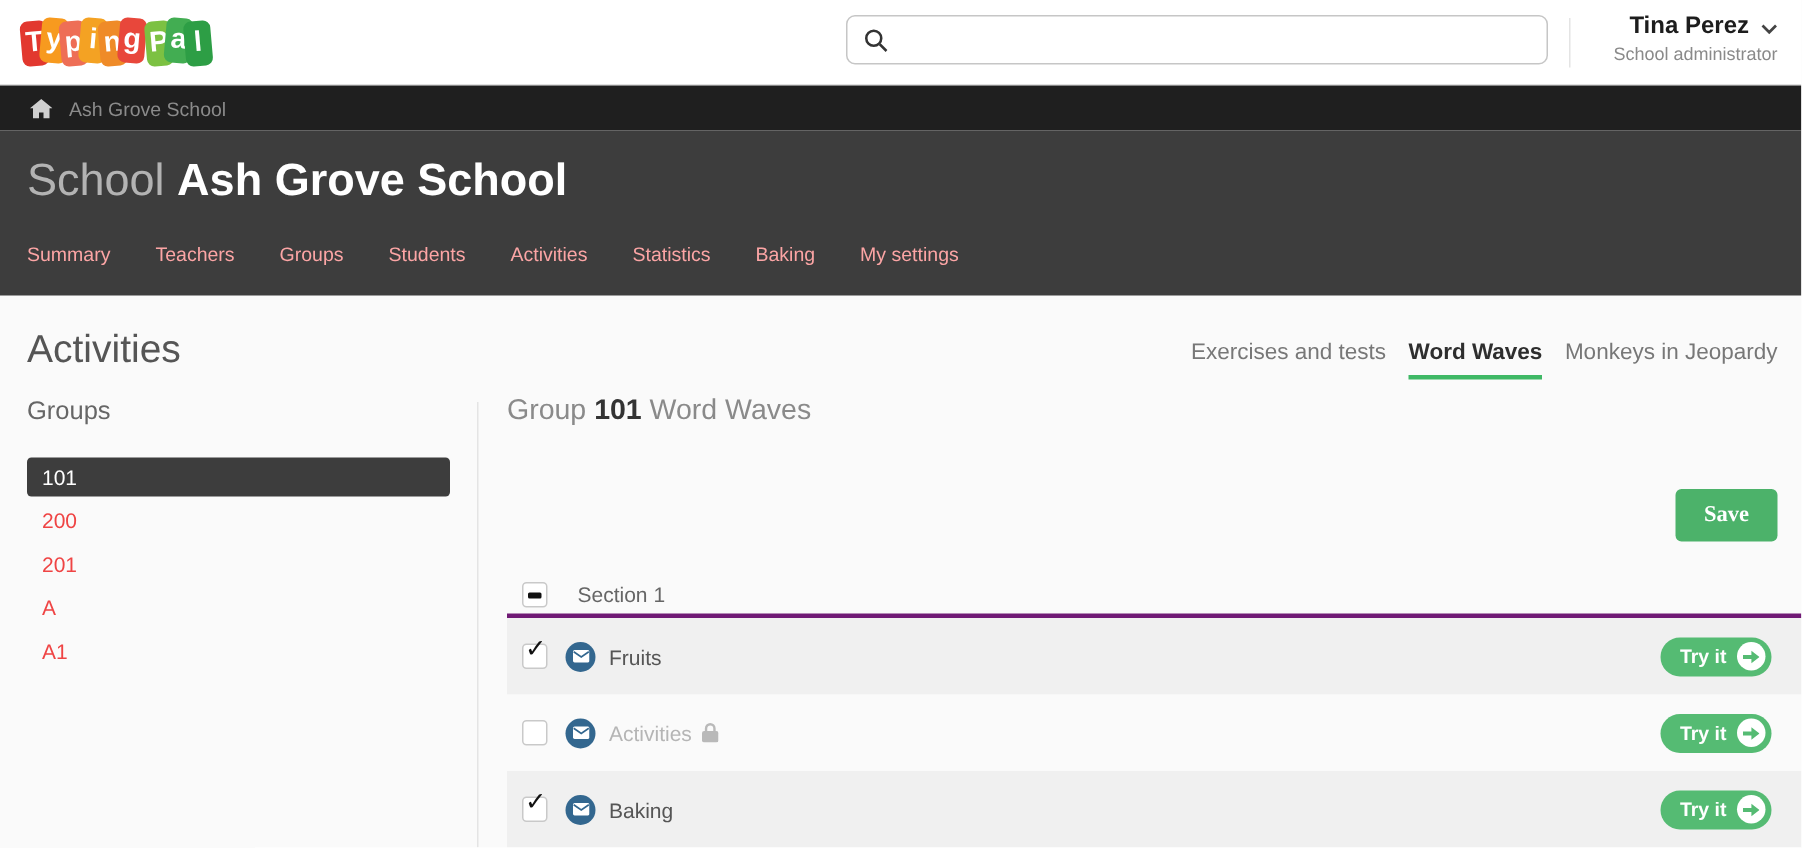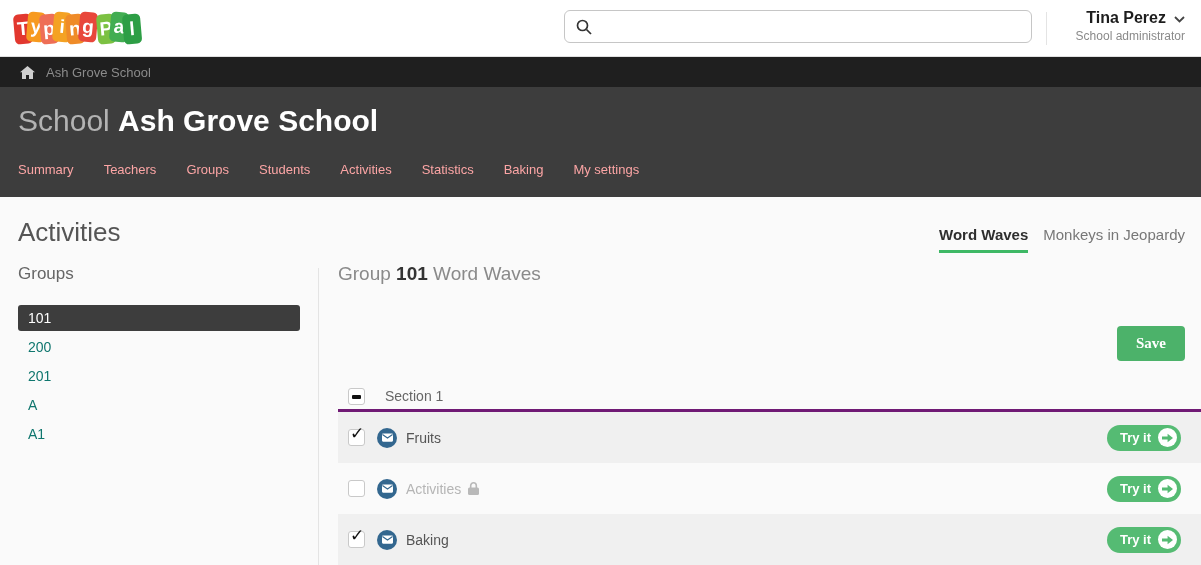--- a/index.html
+++ b/index.html
@@ -43,21 +43,21 @@
   
   .activities-title { position: absolute; left: 18px; top: 218px; margin: 0; font-size: 26px; line-height: 28px;
                       font-weight: 400; color: #555; }
   .tabs { position: absolute; top: 226px; right: 16px; display: flex; gap: 15px; align-items: flex-start; }
   .tab { font-size: 15px; color: #777; cursor: pointer; text-decoration: none; padding-bottom: 7px; border-bottom: 3px solid transparent; }
   .tab.active { color: #2e2e2e; font-weight: bold; border-bottom-color: var(--tab-underline-green, #3eb865); }
 
   
   .groups-title { position: absolute; left: 18px; top: 264px; margin: 0; font-size: 17px; font-weight: 400; color: #666; }
   .group-list { position: absolute; left: 18px; top: 305px; width: 282px; }
-  .group-item { display: block; font-size: 14px; color: #0f766e; padding: 5px 10px; border-radius: 3px; margin-bottom: 3px;
+  .group-item { display: block; font-size: 14px; color: #ef4444; padding: 5px 10px; border-radius: 3px; margin-bottom: 3px;
                 cursor: pointer; text-decoration: none; }
   .group-item.selected { background: var(--header-dark, #3d3d3d); color: #fff; }
   .v-divider { position: absolute; left: 318px; top: 268px; bottom: 0; width: 1px; background: #e4e4e4; }
 
   
   .main-heading { position: absolute; left: 338px; top: 263px; margin: 0; font-size: 19px; font-weight: 400; color: #8a8a8a; }
   .main-heading .hl { color: #333; font-weight: bold; }
   .save-btn { position: absolute; left: 1117px; top: 326px; width: 68px; height: 35px; border: none; border-radius: 4px;
               background: var(--accent-green, #4cb26a); color: #fff; font-size: 15px; font-weight: bold;
               font-family: Liberation Serif, serif; cursor: pointer; }
@@ -168,20 +168,21 @@
 
         <a class="nav-item">Baking</a>
 
         <a class="nav-item">My settings</a>
       </nav>
   </section>
 
   <h2 class="activities-title">Activities</h2>
   <div class="tabs">
 
+      <a class="tab">Exercises and tests</a>
 
 
       <a class="tab active">Word Waves</a>
 
       <a class="tab">Monkeys in Jeopardy</a>
     </div>
 
   <h3 class="groups-title">Groups</h3>
   <div class="group-list">
 

